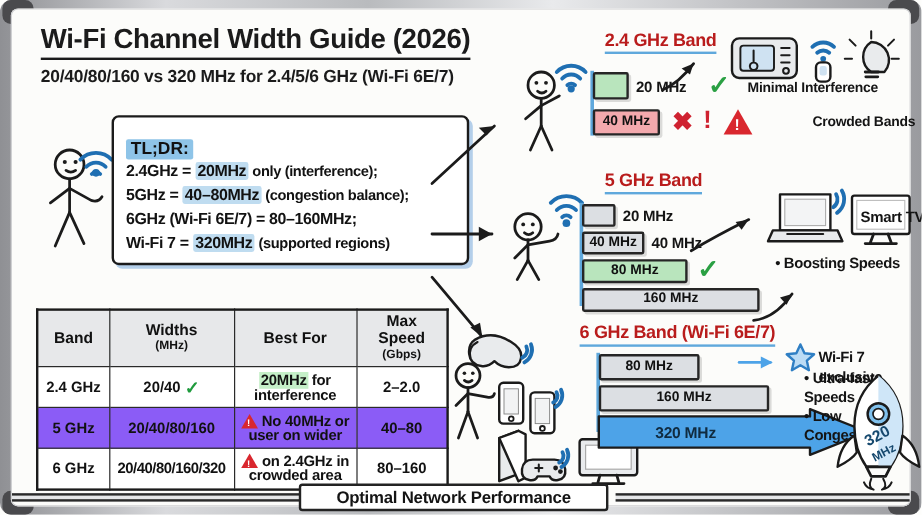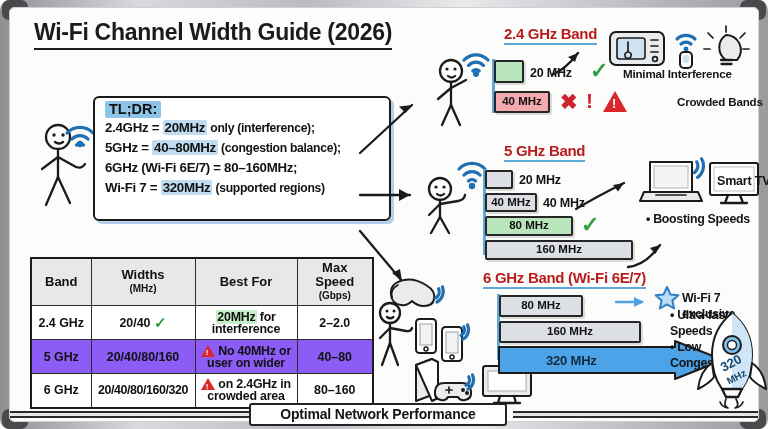--- a/index.html
+++ b/index.html
@@ -42,21 +42,21 @@
   .subtitle{
     position:absolute; left:20px; top:45px;
     font-size:14.5px; font-weight:600; color:#1b1b1b; letter-spacing:-.2px;
   }
 
   
   .tldr{
     position:absolute; left:79px; top:85px; width:298px; height:125px;
     background:#fff; border:2.6px solid #1b1b1b; border-radius:6px;
     box-shadow:3px 3px 0 0 rgba(120,170,220,.55);
-    padding:2px 8px 0 10px;
+    padding:17px 8px 0 10px;
   }
   .tldr .hdr{
     display:inline-block; font-size:14.5px; font-weight:700; color:#111;
     background:#8ec4e8; padding:0 4px; border-radius:2px; line-height:17px;
   }
   .tldr .ln{ font-size:13.3px; font-weight:600; color:#121212; line-height:20px; white-space:nowrap; letter-spacing:-.3px;}
   .hl{ background:#bfdcf0; padding:0 2px; border-radius:2px; font-weight:700;}
   .tldr .ln .sm{ font-size:12.2px; font-weight:600;}
 
   
@@ -136,20 +136,21 @@
   <div class="frame-outer"></div>
   <div class="corner tl"></div>
   <div class="corner tr"></div>
   <div class="corner bl"></div>
   <div class="corner br"></div>
   <div class="frame-inner"></div>
 
   <div class="canvas">
 
     <div class="title">Wi-Fi Channel Width Guide (2026)</div>
+    <div class="subtitle">20/40/80/160 vs 320 MHz for 2.4/5/6 GHz (Wi-Fi 6E/7)</div>
 
     <svg style="left:18px; top:104px;" width="78" height="96" viewBox="0 0 78 96">
       <circle class="sk" cx="26" cy="22" r="12"></circle>
       <circle cx="22" cy="20" r="1.7" fill="#1b1b1b"></circle>
         <circle cx="31" cy="20" r="1.7" fill="#1b1b1b"></circle>
       <path class="sk" d="M23 27 q4 3 8 0"></path>
       <path class="sk" d="M26 34 L26 62"></path>
       <path class="sk" d="M26 42 L10 54"></path>
       <path class="sk" d="M26 42 L44 52 q6 2 9 -3"></path>
       <path class="sk" d="M26 62 L14 90"></path>

